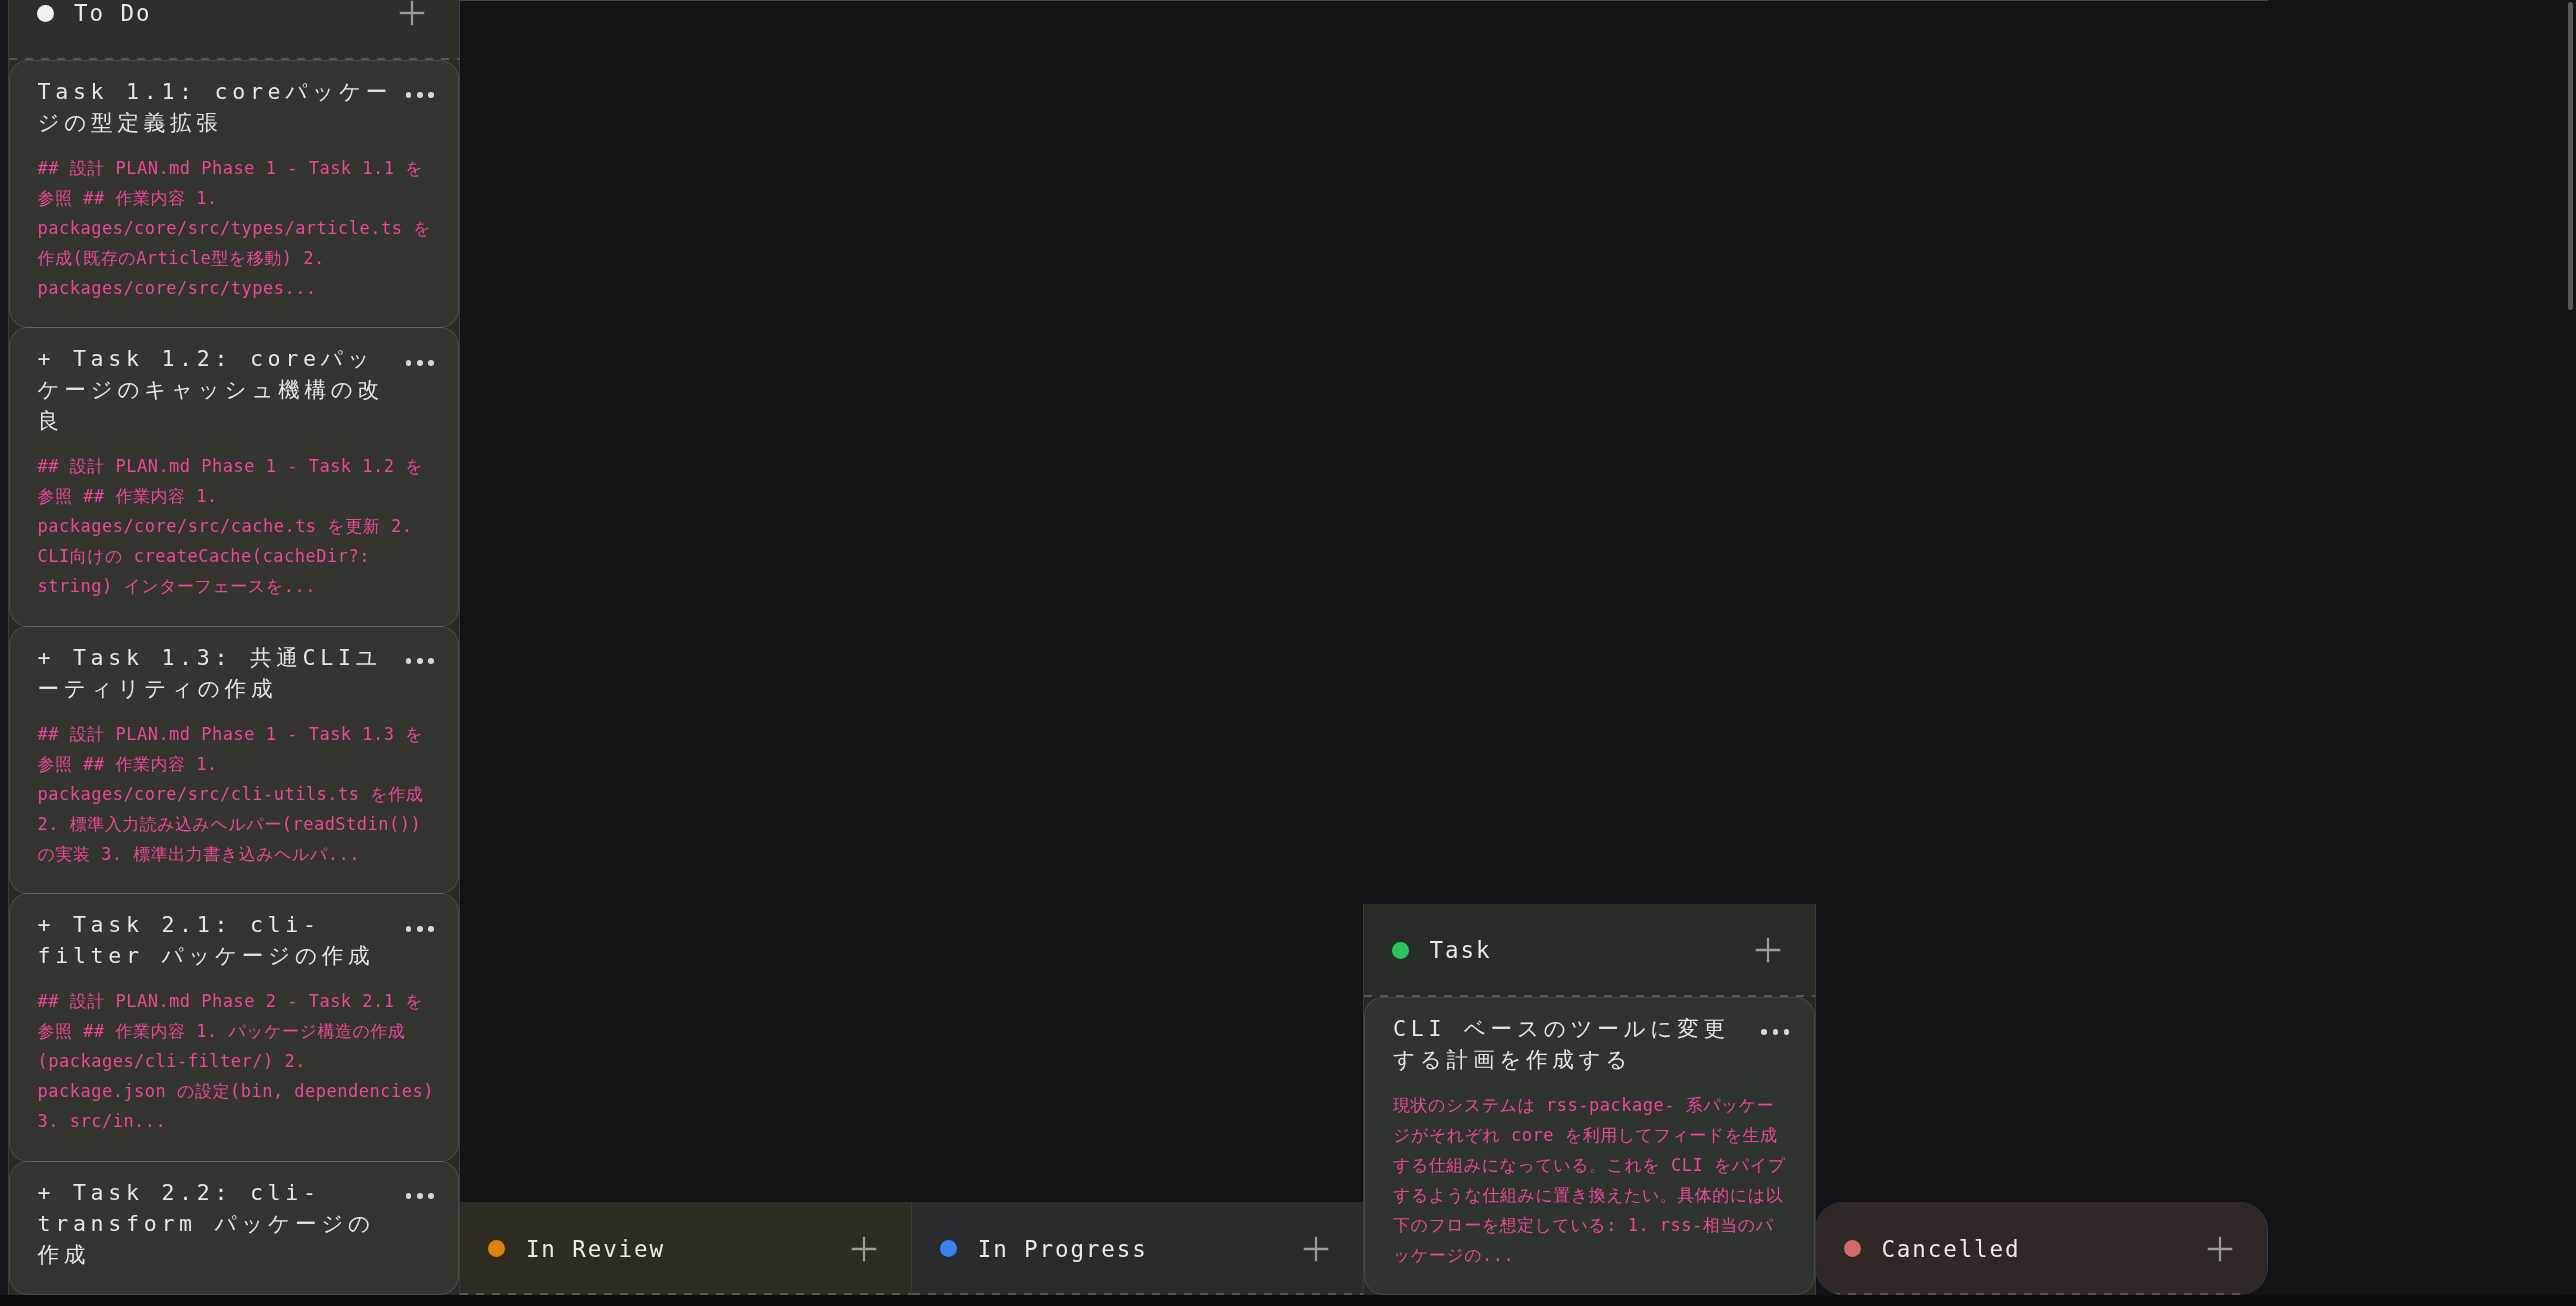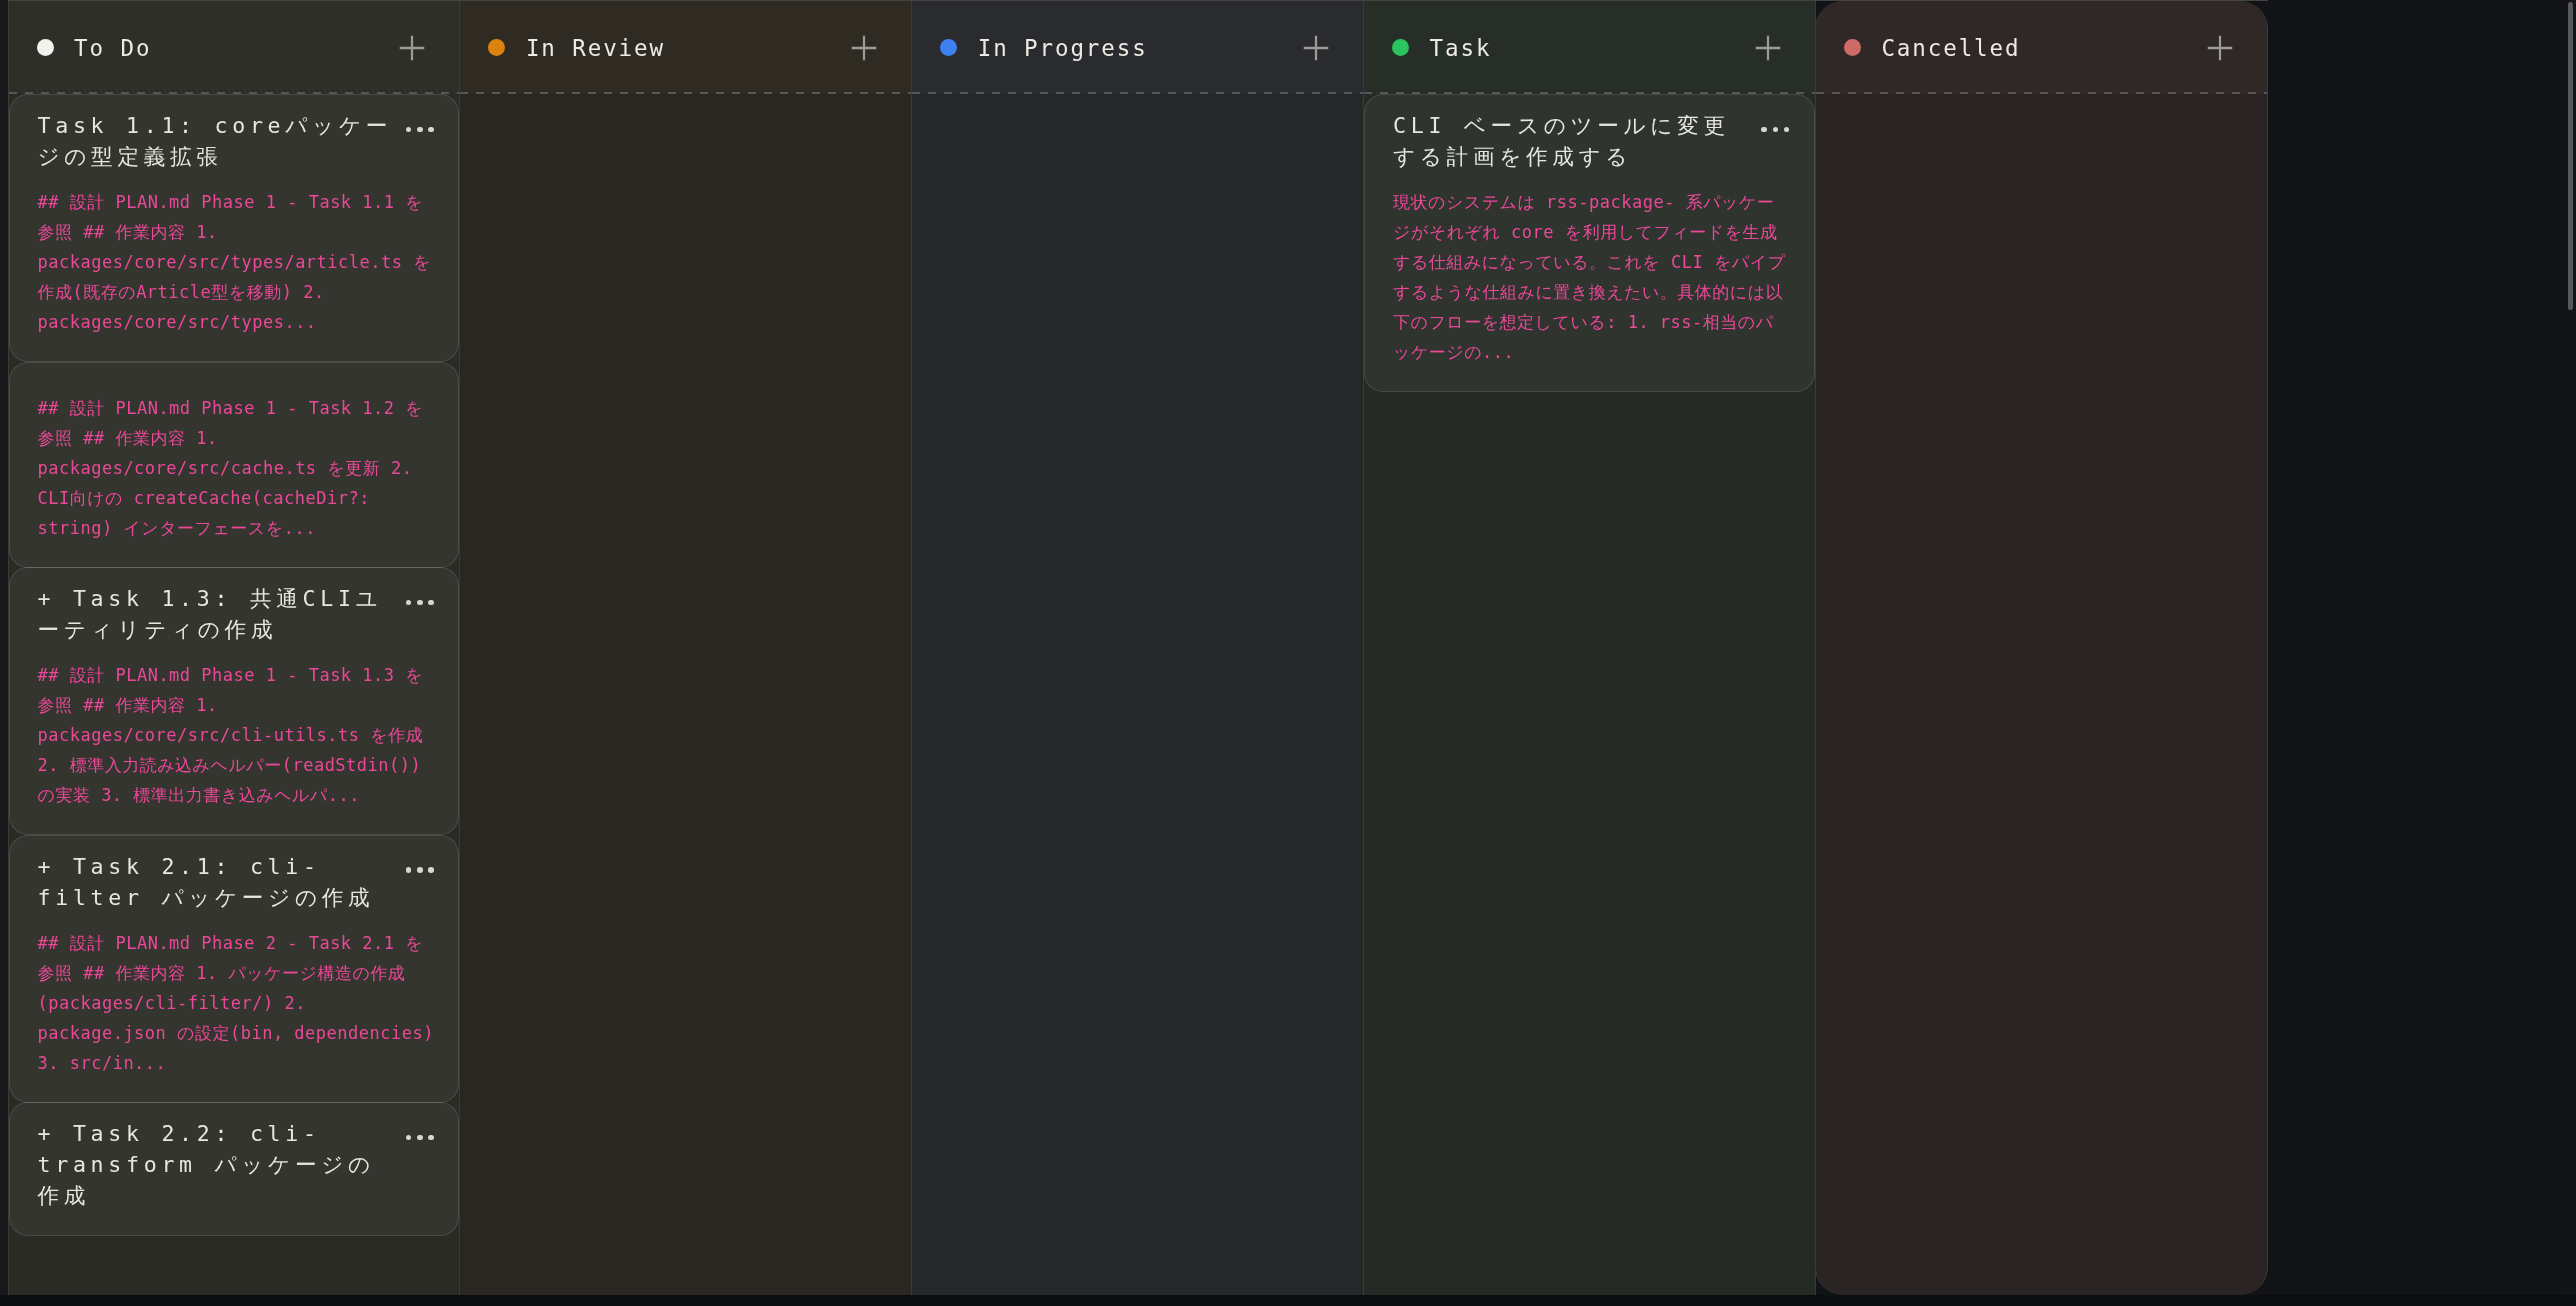--- a/index.html
+++ b/index.html
@@ -13,21 +13,21 @@
 
   
   .left-sliver { position:absolute; left:0; top:0; width:7.5px; height:1295px; background:#17181a; }
   .right-rail  { position:absolute; right:0; top:0; width:11.3px; height:1295px; background:#131417; }
   .right-rail .thumb { position:absolute; left:2.8px; top:1.9px; width:5.6px; height:308px; border-radius:2.8px; background:#56585d; }
   .bottom-strip { position:absolute; left:0; bottom:0; width:2576px; height:12.2px; background:#0c0d0f; }
 
   
   .board {
     position:absolute; left:7.5px; top:0; width:2260px; height:1295px;
-    display:flex; border-top:0.9px solid #44453f;
+    display:flex; border-top:0.9px solid #44453f;align-items:flex-end;
   }
   .column {
     flex:1 1 0; min-width:0; display:flex; flex-direction:column;
     border-left:0.9px solid #3b3c36; border-right:0.9px solid #3b3c36;
     overflow:hidden;
   }
   .column + .column { margin-left:-0.9px; }
 
   .col-header {
     position:relative; flex:0 0 93px; display:flex; align-items:center;
@@ -98,20 +98,28 @@
       <h3 class="card-title">Task 1.1: coreパッケージの型定義拡張</h3>
       <button class="menu-btn" aria-label="more options">
         <span class="d"></span>
         <span class="d"></span>
         <span class="d"></span>
       </button>
     </div>
     <p class="card-desc">## 設計 PLAN.md Phase 1 - Task 1.1 を参照 ## 作業内容 1. packages/core/src/types/article.ts を作成(既存のArticle型を移動) 2. packages/core/src/types...</p>
   </article>
           <article class="card">
+    <div class="card-head">
+      <h3 class="card-title">+ Task 1.2: coreパッケージのキャッシュ機構の改良</h3>
+      <button class="menu-btn" aria-label="more options">
+        <span class="d"></span>
+        <span class="d"></span>
+        <span class="d"></span>
+      </button>
+    </div>
     <p class="card-desc">## 設計 PLAN.md Phase 1 - Task 1.2 を参照 ## 作業内容 1. packages/core/src/cache.ts を更新 2. CLI向けの createCache(cacheDir?: string) インターフェースを...</p>
   </article>
           <article class="card">
     <div class="card-head">
       <h3 class="card-title">+ Task 1.3: 共通CLIユーティリティの作成</h3>
       <button class="menu-btn" aria-label="more options">
         <span class="d"></span>
         <span class="d"></span>
         <span class="d"></span>
       </button>

